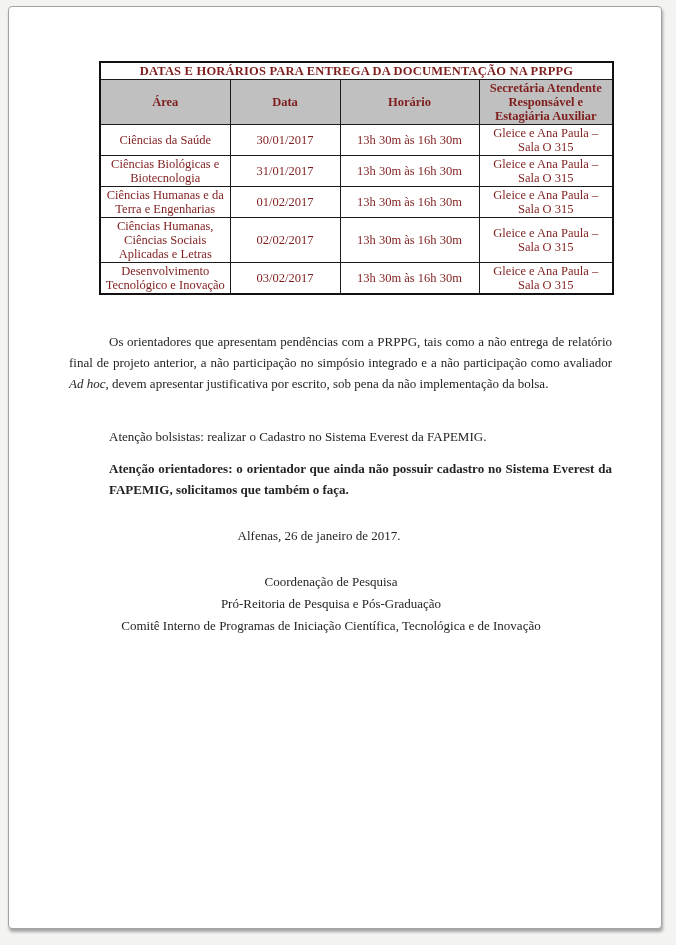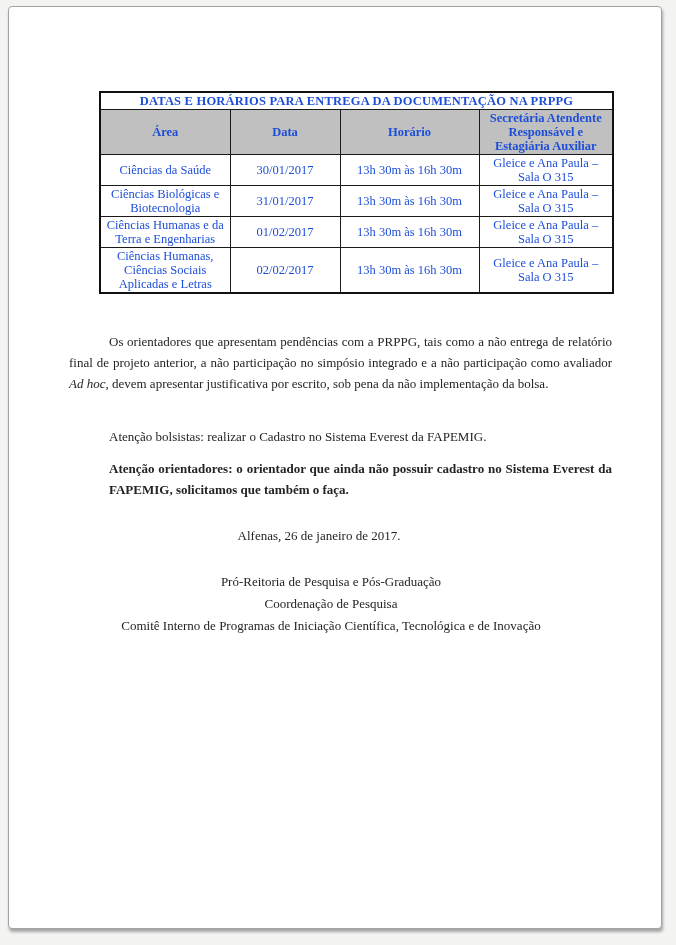--- a/index.html
+++ b/index.html
@@ -20,27 +20,27 @@
     height: 921px;
     background: #ffffff;
     border: 1px solid #a3a3a3;
     border-radius: 4px;
     box-shadow: 1px 3px 3px rgba(70,70,70,0.45);
   }
   
   .doc-table {
     position: absolute;
     left: 90px;
-    top: 84px;
+    top: 54px;
     width: 513px;
     border-collapse: collapse;
     table-layout: fixed;
     font-size: 12.5px;
     line-height: 14px;
-    color: #1d4ed8;
+    color: #7f1d1d;
   }
   .doc-table th, .doc-table td {
     border: 1.5px solid #1a1a1a;
     text-align: center;
     vertical-align: middle;
     padding: 1px 3px;
     overflow: hidden;
   }
   .doc-table { border: 2px solid #111; }
   .title-row th {
@@ -140,30 +140,36 @@
       <td>01/02/2017</td>
       <td>13h 30m às 16h 30m</td>
       <td>Gleice e Ana Paula – Sala O 315</td>
     </tr>
     <tr class="row-4">
       <td>Ciências Humanas, Ciências Sociais Aplicadas e Letras</td>
       <td>02/02/2017</td>
       <td>13h 30m às 16h 30m</td>
       <td>Gleice e Ana Paula – Sala O 315</td>
     </tr>
+    <tr class="row-5">
+      <td>Desenvolvimento Tecnológico e Inovação</td>
+      <td>03/02/2017</td>
+      <td>13h 30m às 16h 30m</td>
+      <td>Gleice e Ana Paula – Sala O 315</td>
+    </tr>
   </tbody>
     </table>
 
   <p class="para p1"><span>Os orientadores que apresentam pendências com a PRPPG, tais como a não entrega de relatório final de projeto anterior, a não participação no simpósio integrado e a não participação como avaliador </span><span class="italic">Ad hoc</span><span>, devem apresentar justificativa por escrito, sob pena da não implementação da bolsa.</span></p>
 
   <p class="para p2">Atenção bolsistas: realizar o Cadastro no Sistema Everest da FAPEMIG.</p>
 
   <p class="para p3">Atenção orientadores: o orientador que ainda não possuir cadastro no Sistema Everest da FAPEMIG, solicitamos que também o faça.</p>
 
   <p class="para date-line">Alfenas, 26 de janeiro de 2017.</p>
 
   <div class="para signature">
+    <div>Coordenação de Pesquisa</div>
     <div>Pró-Reitoria de Pesquisa e Pós-Graduação</div>
-    <div>Coordenação de Pesquisa</div>
     <div>Comitê Interno de Programas de Iniciação Científica, Tecnológica e de Inovação</div>
   </div>
 
 </div>
 
 </body></html>

